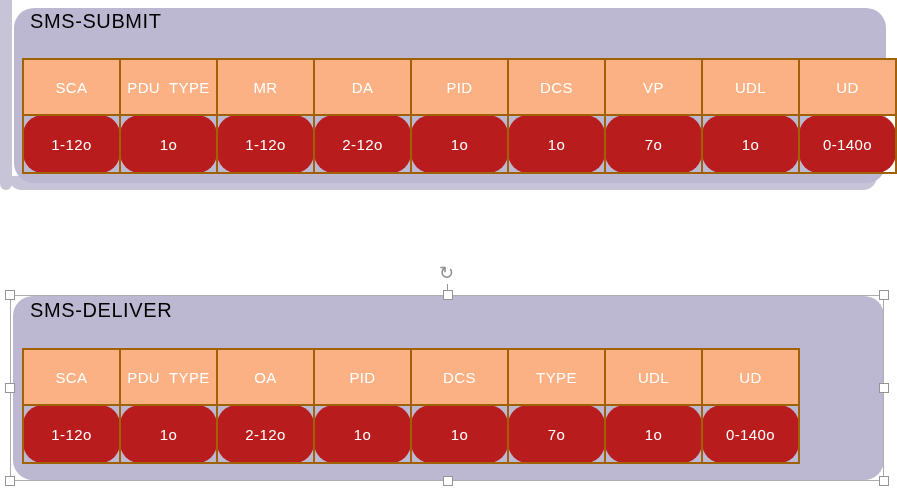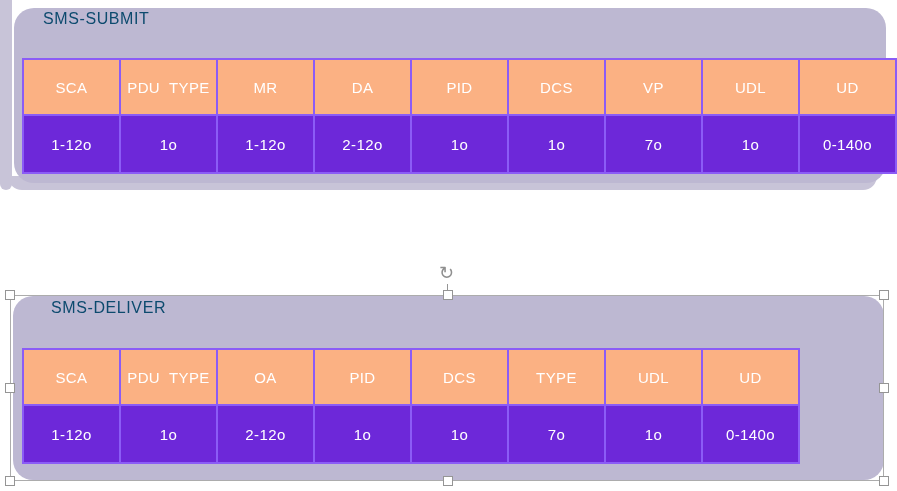--- a/index.html
+++ b/index.html
@@ -13,25 +13,24 @@
   }
 
   
   .panel {
     position: absolute;
     background: #BDB8D2;
     border-radius: 20px;
   }
   .panel-title {
     position: absolute;
-    color: #0c4a6e;
-    font-size: 16px;
+    color: #000000;
+    font-size: 20px;
     letter-spacing: 0.6px;
     white-space: pre;
-    margin-left: 13px;
   }
 
   
   .shadow-strip {
     position: absolute;
     left: 0; top: 0;
     width: 12px; height: 190px;
     background: #C8C4D8;
     border-radius: 0 0 12px 12px;
   }
@@ -44,31 +43,31 @@
   }
 
   
   table.pdu-table {
     position: absolute;
     border-collapse: collapse;
     table-layout: fixed;
   }
   table.pdu-table td {
     width: 95px;
-    border: 2px solid #8b5cf6;
+    border: 2px solid #a16207;
     text-align: center;
     vertical-align: middle;
     color: #ffffff;
     font-size: 15px;
     letter-spacing: 0.4px;
     white-space: pre;
     padding: 0;
   }
   tr.hdr-row td { background: #FBB183; height: 54px; }
-  tr.val-row td { background: #6d28d9; height: 56px; }
+  tr.val-row td { background: #b91c1c; height: 56px; border-radius: 20px; }
 
   
   .selection-outline {
     position: absolute;
     left: 10px; top: 295px;
     width: 874px; height: 186px;
     border: 1px solid #ACACAC;
     box-sizing: border-box;
     pointer-events: none;
   }
@@ -139,21 +138,21 @@
       <td>1o</td>
       <td>1o</td>
       <td>7o</td>
       <td>1o</td>
       <td>0-140o</td>
     </tr>
   </tbody>
     </table>
 
   <div class="panel" style="left:13px; top:296px; width:871px; height:184px;">
-    <div class="panel-title" style="left:25px; top:3px;">SMS-DELIVER</div>
+    <div class="panel-title" style="left:17px; top:3px;">SMS-DELIVER</div>
   </div>
 
   <table class="pdu-table" style="left:22px; top:348px;">
     <tbody>
         <tr class="hdr-row">
       <td>SCA</td>
       <td>PDU  TYPE</td>
       <td>OA</td>
       <td>PID</td>
       <td>DCS</td>

